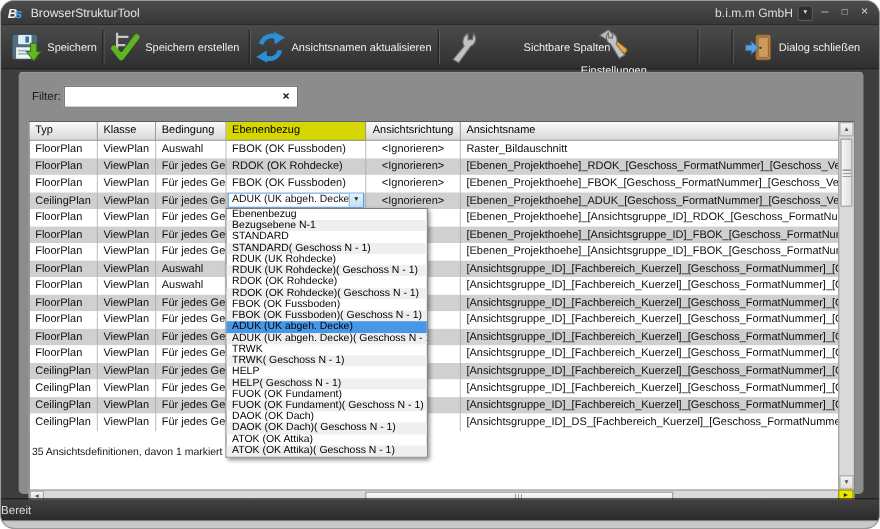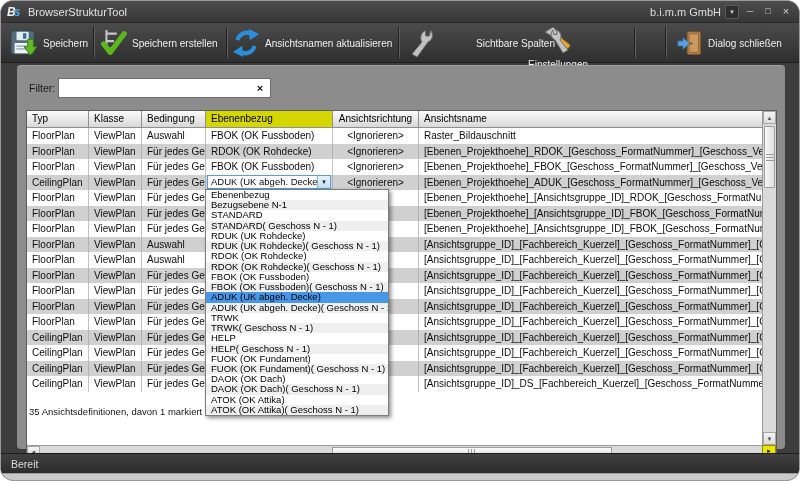--- a/index.html
+++ b/index.html
@@ -80,21 +80,21 @@
   .summary{position:absolute;left:12px;top:340px;font-size:9.5px;color:#151515;}
   
   .ddlist{position:absolute;left:188px;top:123px;width:184px;height:227px;background:#ffffff;
     border:1px solid #7d7d7d;box-shadow:2px 2px 4px rgba(0,0,0,0.45);z-index:20;display:flex;flex-direction:column;}
   .ditem{flex:1;font-size:9.5px;line-height:10.3px;padding-left:5px;white-space:nowrap;overflow:hidden;color:#000;cursor:default;}
   .ditem:nth-child(even){background:#efefef;}
   .ditem.sel{color:#000;}
   
   .statusbar{position:absolute;left:0;right:0;top:452px;height:20px;
     background:linear-gradient(#414141,#2b2b2b);border-top:1px solid #1b1b1b;
-    color:#dcdcdc;font-size:10.5px;line-height:20px;padding-left:10px;}
+    color:#dcdcdc;font-size:10.5px;line-height:20px;}
   .bottomstrip{position:absolute;left:0;right:0;top:472px;height:8px;background:#c9c9c9;
     border-top:1px solid #9b9b9b;border-radius:0 0 3px 3px;}
 </style>
 </head>
 <body>
 
 <div class="win">
 
   <div class="titlebar">
     <div class="appicon"><span class="b">B</span><span class="s">s</span></div>

